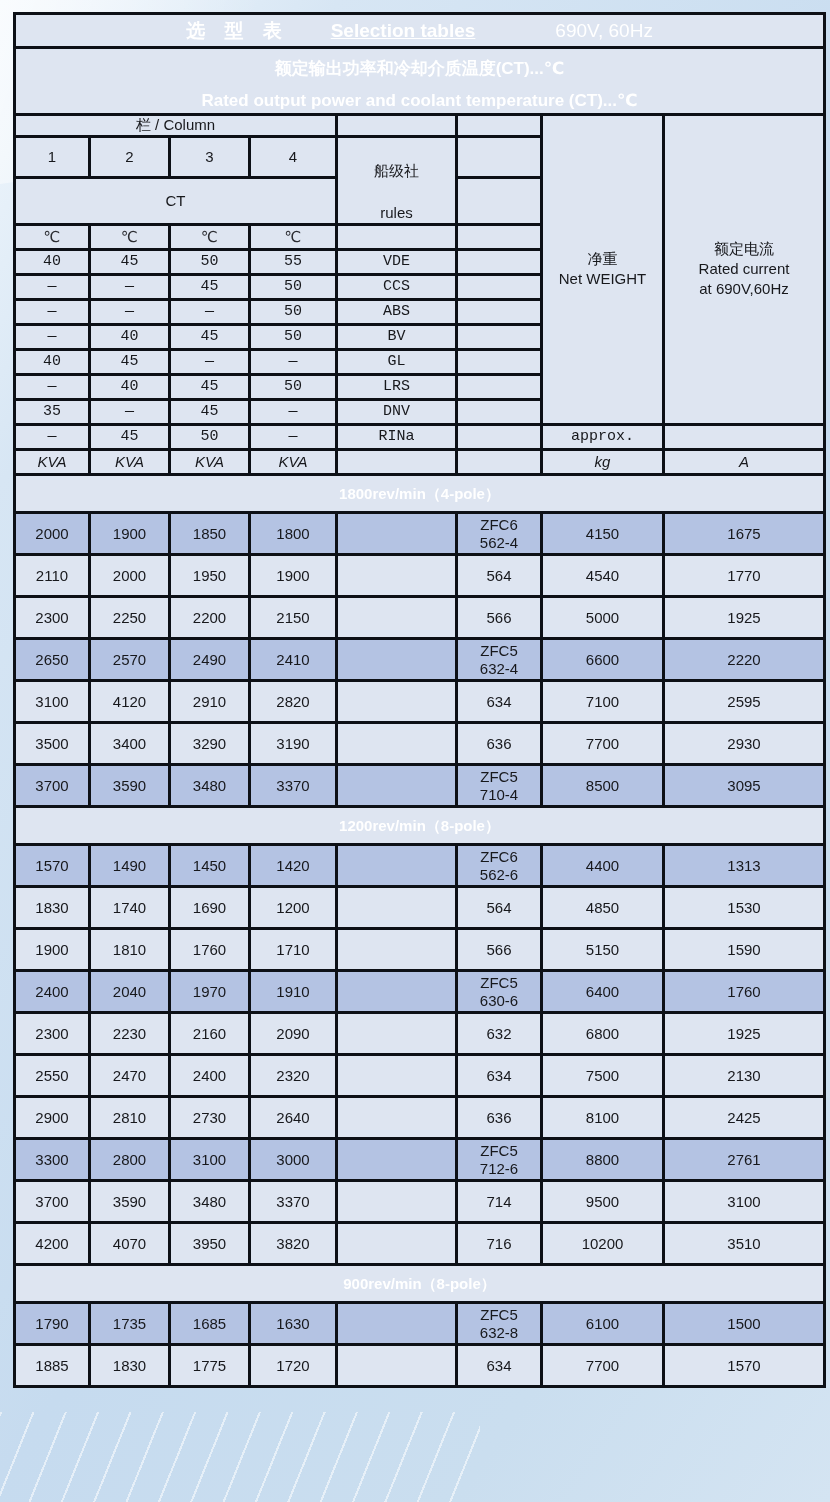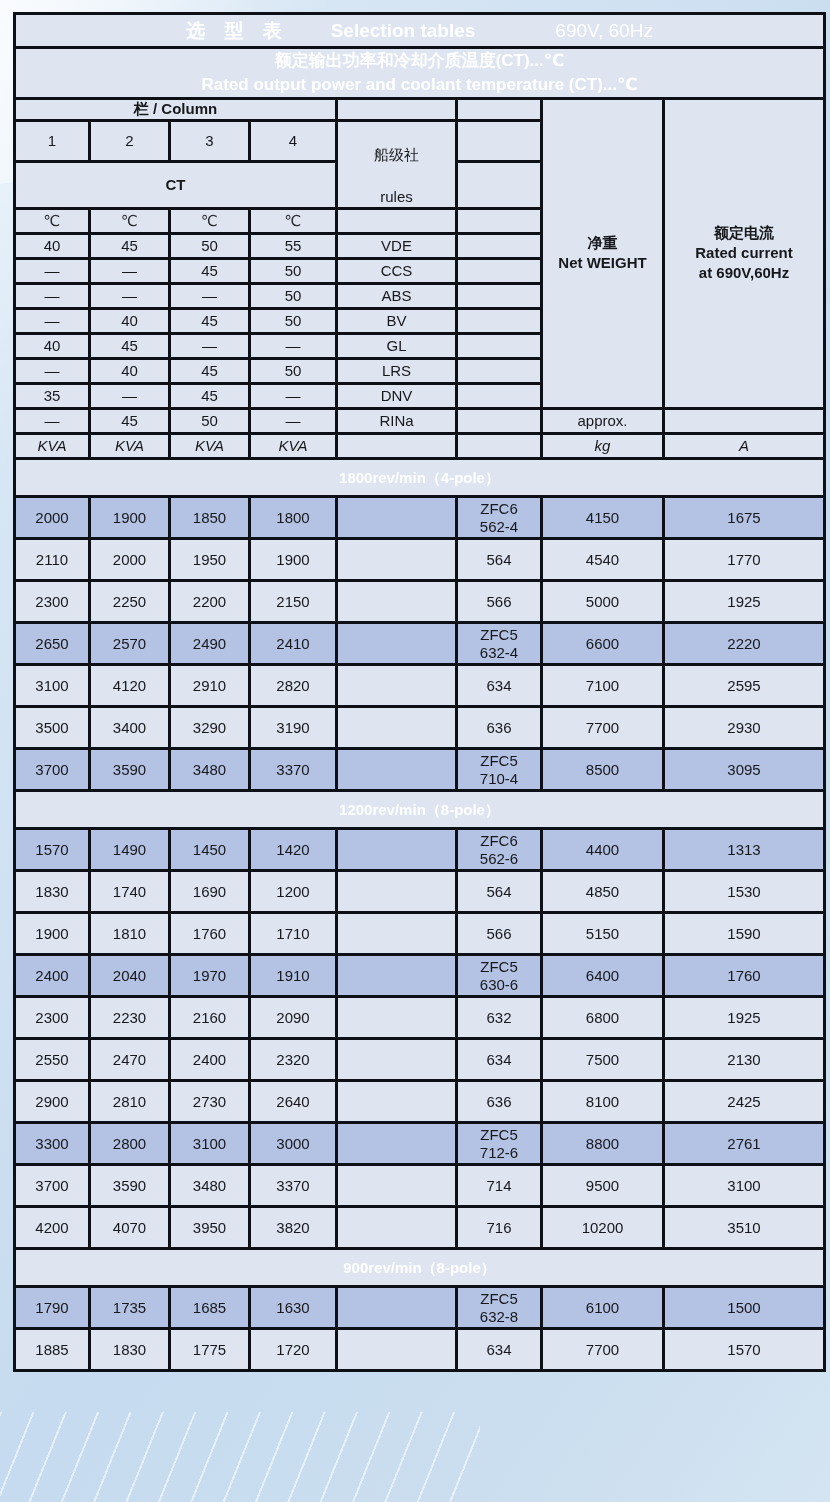--- a/index.html
+++ b/index.html
@@ -42,30 +42,30 @@
     font-size:15px;padding:0;line-height:1.15;
     overflow:hidden;
   }
   
   td.band-cell{
     background:var(--band-blue);color:#fff;
   }
   .r-title td{height:34px;}
   .title-flex{display:flex;align-items:center;justify-content:center;font-size:19px;}
   .title-zh{font-weight:bold;letter-spacing:7px;margin-right:42px;}
-  .title-en{font-weight:bold;margin-right:80px;}
+  .title-en{font-weight:bold;margin-right:80px;text-decoration:underline;}
   .title-spec{font-weight:normal;}
   .r-sub td{height:50px;}
-  .sub-line{font-size:17px;font-weight:bold;line-height:1.4;}
+  .sub-line{font-size:17px;font-weight:bold;line-height:1.4;margin-top:8px;}
   
-  .r-collabel td{height:22px;font-size:14.5px;font-weight:bold;}
+  .r-collabel td{height:22px;font-size:14.5px;}
   .r-nums td{height:23px;}
-  .r-ct td{height:26px;font-weight:bold;}
+  .r-ct td{height:26px;}
   .r-deg td{height:25px;font-size:13px;color:#2a2b30;}
-  .r-rule td{height:25px;}
+  .r-rule td{height:25px;font-family:Liberation Mono, monospace;}
   .r-kva td{height:25px;font-style:italic;}
   .vcell div{line-height:1.35;}
   .rules-hd div{line-height:1.25;margin-top:24px;}
   
   .r-band td{height:38px;text-align:left;padding-left:12px;font-size:17px;font-weight:600;}
   
   .r-data td{
     height:42px;background:var(--row-light);font-size:16px;
     border-top-width:5px;border-bottom-width:5px;
   }

